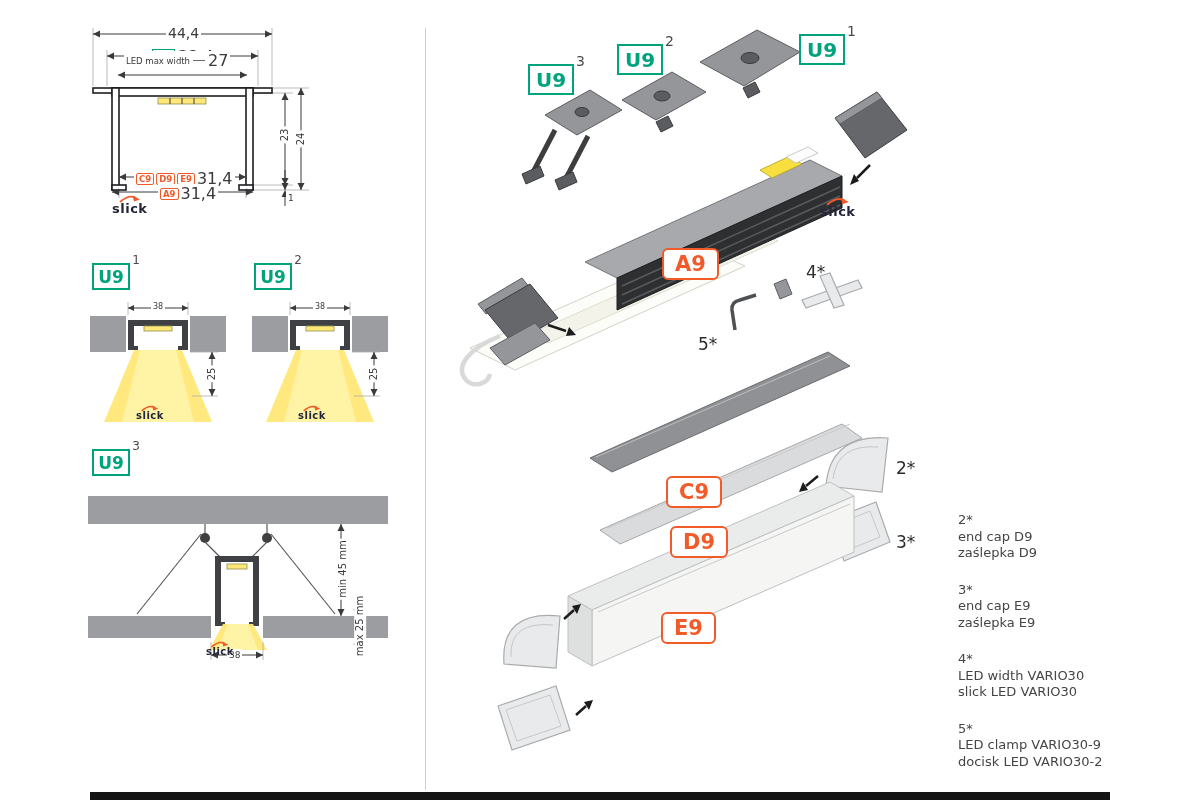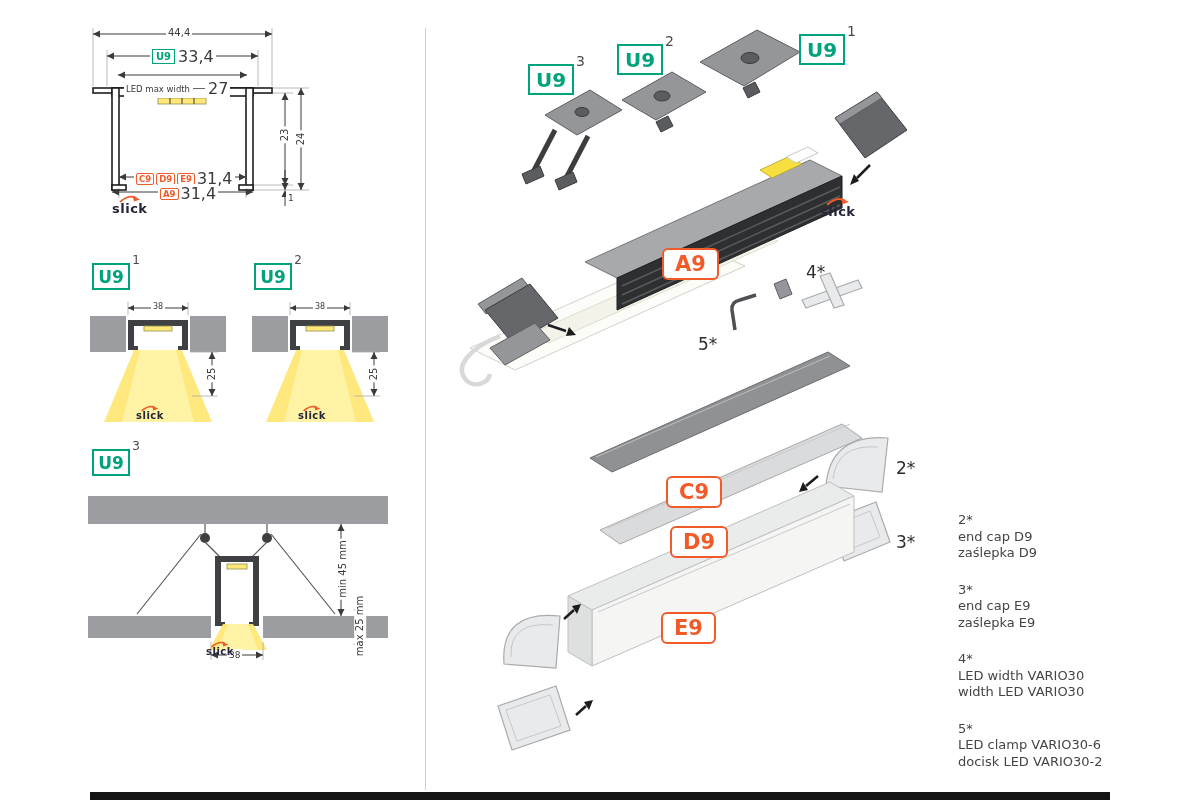--- a/index.html
+++ b/index.html
@@ -5,21 +5,21 @@
   * { margin:0; padding:0; box-sizing:border-box; }
   :root { --green:#00a37c; --orange:#f15a29; --yellow:#ffe878; --wall:#9b9da1; --dark:#2f2f31; }
   body { font-family:"DejaVu Sans","Liberation Sans",sans-serif; background:#ffffff; }
   #canvas { position:relative; width:1200px; height:800px; background:#fff; overflow:hidden; }
   .abs { position:absolute; }
 
   .divider { position:absolute; width:1px; background:#cfcfcf; }
   .bottombar { position:absolute; background:#141414; }
 
   
-  .dimtext { position:absolute; font-size:10px; color:#3a3a3c; background:#fff; padding:0 2px; white-space:nowrap; line-height:12px; }
+  .dimtext { position:absolute; font-size:14px; color:#3a3a3c; background:#fff; padding:0 2px; white-space:nowrap; line-height:12px; }
   .vtext { position:absolute; font-size:10px; color:#3a3a3c; background:#fff; padding:0 2px; white-space:nowrap; line-height:12px; transform:rotate(-90deg); transform-origin:center; }
   .dimrow { position:absolute; display:flex; align-items:center; gap:3px; background:#fff; padding:0 2px; }
   .dimnum { font-size:16px; color:#3a3a3c; white-space:nowrap; }
   .mini-line { display:inline-block; width:12px; height:1px; background:#6a6a6c; }
   .small-label { font-size:8.5px; color:#3a3a3c; white-space:nowrap; }
 
   
   .u9box { position:absolute; border:2.5px solid var(--green); background:#fff; color:var(--green); font-weight:bold; display:flex; align-items:center; justify-content:center; }
   .u9box .sup { position:absolute; font-weight:normal; color:#4a4a4d; }
   .u9-lg { width:46px; height:31px; font-size:20px; }
@@ -149,21 +149,21 @@
     <line class="dim" x1="27" y1="172" x2="168" y2="172"></line>
     <polygon class="ah" points="27,172 34,168.5 34,175.5"></polygon>
       <polygon class="ah" points="168,172 161,168.5 161,175.5"></polygon>
   </svg>
 
   <div class="dimtext" style="left:166px;top:27px">44,4</div>
   <div class="dimrow" style="left:150px;top:47px">
     <span class="u9-sm">U9</span>
     <span class="dimnum">33,4</span>
   </div>
-  <div class="dimrow" style="left:124px;top:79px">
+  <div class="dimrow" style="left:124px;top:51px">
     <span class="small-label">LED max width</span>
     <span class="mini-line"></span>
     <span class="dimnum">27</span>
   </div>
   <div class="vtext" style="left:277px;top:129px">23</div>
   <div class="vtext" style="left:293px;top:133px">24</div>
   <div class="dimtext" style="left:286px;top:192px;font-size:9px">1</div>
   <div class="dimrow" style="left:134px;top:169px;gap:2px">
     <span class="plabel-xs">C9</span>
     <span class="plabel-xs">D9</span>
@@ -465,22 +465,22 @@
       <div>zaślepka D9</div>
     </div>
     <div class="block">
       <div>3*</div>
       <div>end cap E9</div>
       <div>zaślepka E9</div>
     </div>
     <div class="block">
       <div>4*</div>
       <div>LED width VARIO30</div>
-      <div>width LED VARIO30</div>
+      <div>slick LED VARIO30</div>
     </div>
     <div class="block">
       <div>5*</div>
-      <div>LED clamp VARIO30-6</div>
+      <div>LED clamp VARIO30-9</div>
       <div>docisk LED VARIO30-2</div>
     </div>
   </div>
 
 </div>
 
 </body></html>

